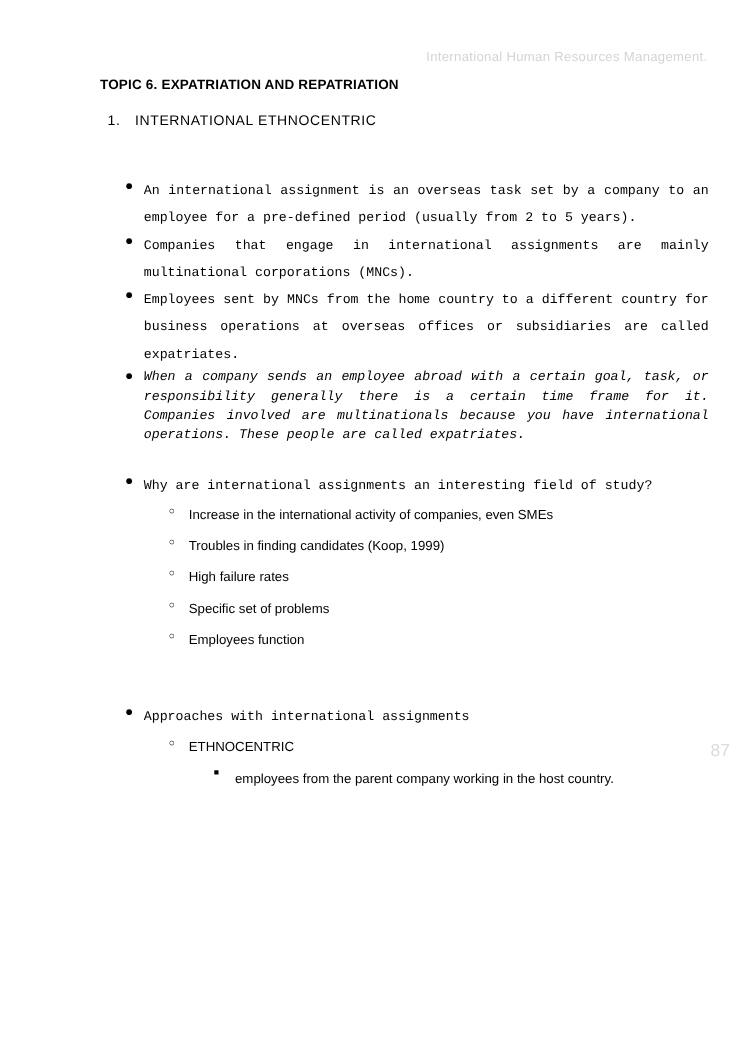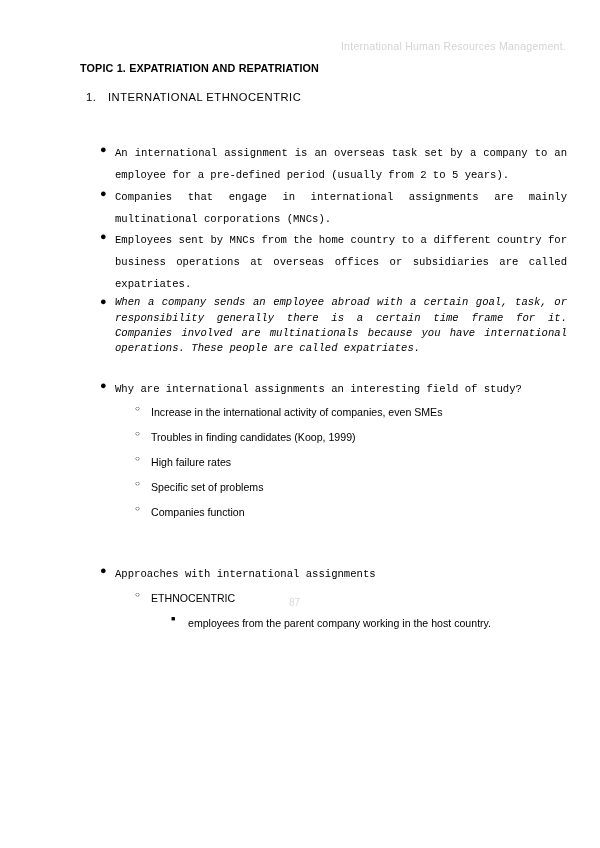--- a/index.html
+++ b/index.html
@@ -149,36 +149,36 @@
   .wrapline {
     font-size: 10.6px;
     line-height: 2.35;
   }
 
   
   .page-number {
     position: absolute;
     bottom: 48px;
     left: 0;
-    right: 57px;
-    text-align: center;
-    font-size: 10px;
+    right: 39px;
+    text-align: right;
+    font-size: 14px;
     color: #dcdcdc;
   }
 </style>
 </head>
 <body>
 
 <div class="page">
 
   <div class="doc-header">International Human Resources Management.</div>
 
   <div class="content">
 
-    <div class="topic-title">TOPIC 1. EXPATRIATION AND REPATRIATION</div>
+    <div class="topic-title">TOPIC 6. EXPATRIATION AND REPATRIATION</div>
 
     <div class="section-heading">
       <span class="sec-num">1.</span><span>INTERNATIONAL ETHNOCENTRIC</span>
     </div>
 
     <div class="gap-lg"></div>
 
     <ul class="lvl1">
 
       <li class="item">
@@ -223,21 +223,21 @@
     </ul>
 
 
     <ul class="lvl2">
       <li class="item2">
         <span class="bullet2">○</span>
         <span class="txt2">Specific set of problems</span>
       </li>
       <li class="item2">
         <span class="bullet2">○</span>
-        <span class="txt2">Companies function</span>
+        <span class="txt2">Employees function</span>
       </li>
     </ul>
 
     <div class="gap-lg"></div>
 
     <ul class="lvl1">
       <li class="item">
         <span class="bullet">●</span>
         <div class="para nojust">Approaches with international assignments</div>
       </li>

